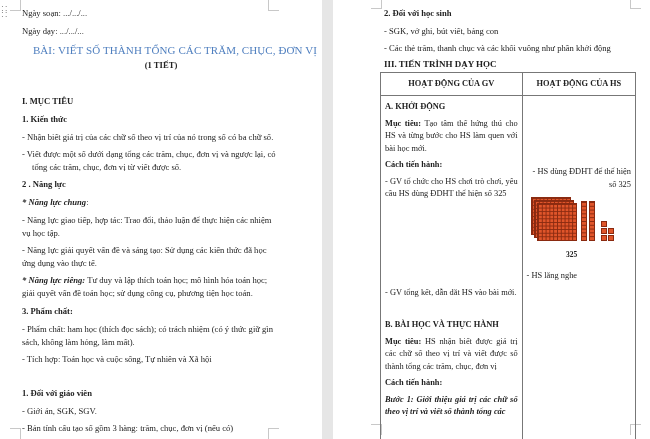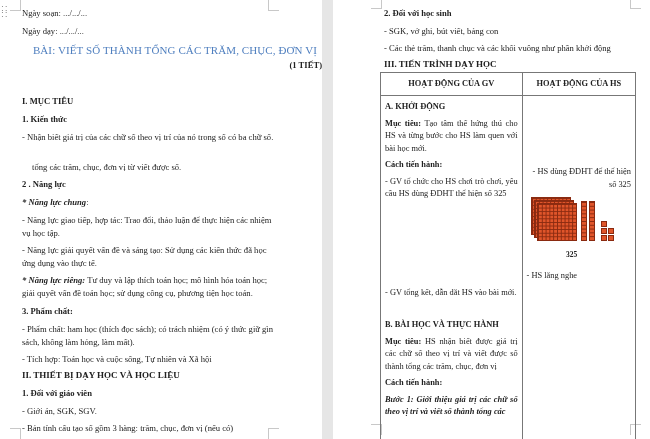--- a/index.html
+++ b/index.html
@@ -21,21 +21,21 @@
     position:absolute; left:1px; top:8px; font-size:9px; color:#888; line-height:4px; letter-spacing:1px;
     font-family:"DejaVu Sans",sans-serif;
   }
   .p { position:absolute; font-size:8.6px; line-height:13px; white-space:nowrap; }
   .b { font-weight:bold; }
   .i { font-style:italic; }
   .title {
     position:absolute; left:0; width:350px; text-align:center; color:#4f7fbf; font-size:11px; top:44px;
     letter-spacing:0.1px;
   }
-  .subtitle { position:absolute; left:0; width:322px; text-align:right; font-size:8.6px; font-weight:bold; top:60px; }
+  .subtitle { position:absolute; left:0; width:322px; text-align:center; font-size:8.6px; font-weight:bold; top:60px; }
   table.plan {
     position:absolute; left:47px; top:72px; width:256px; border-collapse:collapse;
     font-size:8.4px; line-height:12.5px;
   }
   table.plan td, table.plan th {
     border:1px solid #777; vertical-align:top; padding:0 4px;
   }
   table.plan th { font-weight:bold; height:22px; vertical-align:middle; text-align:center; }
   .cell-gv { width:137px; text-align:justify; white-space:normal; }
   .cell-hs { width:105px; white-space:normal; }
@@ -71,41 +71,41 @@
   <div class="drag-handle">⁚⁚<br>⁚⁚</div>
 
   <div class="p" style="left:22px;top:7px;">Ngày soạn: .../.../...</div>
   <div class="p" style="left:22px;top:25px;">Ngày dạy: .../.../...</div>
   <div class="title">BÀI: VIẾT SỐ THÀNH TỔNG CÁC TRĂM, CHỤC, ĐƠN VỊ</div>
   <div class="subtitle">(1 TIẾT)</div>
 
   <div class="p b" style="left:22px;top:95px;">I. MỤC TIÊU</div>
   <div class="p b" style="left:22px;top:113px;">1. Kiến thức</div>
   <div class="p" style="left:22px;top:131px;">- Nhận biết giá trị của các chữ số theo vị trí của nó trong số có ba chữ số.</div>
+  <div class="p" style="left:22px;top:148px;">- Viết được một số dưới dạng tổng các trăm, chục, đơn vị và ngược lại, có</div>
   <div class="p" style="left:32px;top:161px;">tổng các trăm, chục, đơn vị từ viết được số.</div>
 
   <div class="p b" style="left:22px;top:178px;">2 . Năng lực</div>
   <div class="p" style="left:22px;top:196px;">
     <span class="b i">* Năng lực chung</span><span>:</span>
   </div>
   <div class="p" style="left:22px;top:214px;">- Năng lực giao tiếp, hợp tác: Trao đổi, thảo luận để thực hiện các nhiệm</div>
   <div class="p" style="left:22px;top:227px;">vụ học tập.</div>
   <div class="p" style="left:22px;top:244px;">- Năng lực giải quyết vấn đề và sáng tạo: Sử dụng các kiến thức đã học</div>
   <div class="p" style="left:22px;top:257px;">ứng dụng vào thực tế.</div>
   <div class="p" style="left:22px;top:274px;">
     <span class="b i">* Năng lực riêng:</span><span> Tư duy và lập thích toán học; mô hình hóa toán học;</span>
   </div>
   <div class="p" style="left:22px;top:287px;">giải quyết vấn đề toán học; sử dụng công cụ, phương tiện học toán.</div>
 
   <div class="p b" style="left:22px;top:305px;">3. Phẩm chất:</div>
   <div class="p" style="left:22px;top:323px;">- Phẩm chất: ham học (thích đọc sách); có trách nhiệm (có ý thức giữ gìn</div>
   <div class="p" style="left:22px;top:336px;">sách, không làm hỏng, làm mất).</div>
   <div class="p" style="left:22px;top:353px;">- Tích hợp: Toán học và cuộc sống, Tự nhiên và Xã hội</div>
 
-  <div class="p b" style="left:22px;top:369px;font-size:9px;">II. THIẾT BỊ DẠY HỌC VÀ HỌC LIỆU</div>
   <div class="p b" style="left:22px;top:387px;">1. Đối với giáo viên</div>
   <div class="p" style="left:22px;top:405px;">- Giới án, SGK, SGV.</div>
   <div class="p" style="left:22px;top:422px;">- Bản tính cấu tạo số gồm 3 hàng: trăm, chục, đơn vị (nếu có)</div>
 </div>
 
 <div class="page" id="page-right">
   <div class="crop" style="left:38px;top:-2px;border-right-width:1px;border-bottom-width:1px;"></div>
   <div class="crop" style="left:297px;top:-2px;border-left-width:1px;border-bottom-width:1px;"></div>
   <div class="crop" style="left:38px;top:424px;border-right-width:1px;border-top-width:1px;"></div>
   <div class="crop" style="left:297px;top:424px;border-left-width:1px;border-top-width:1px;"></div>

